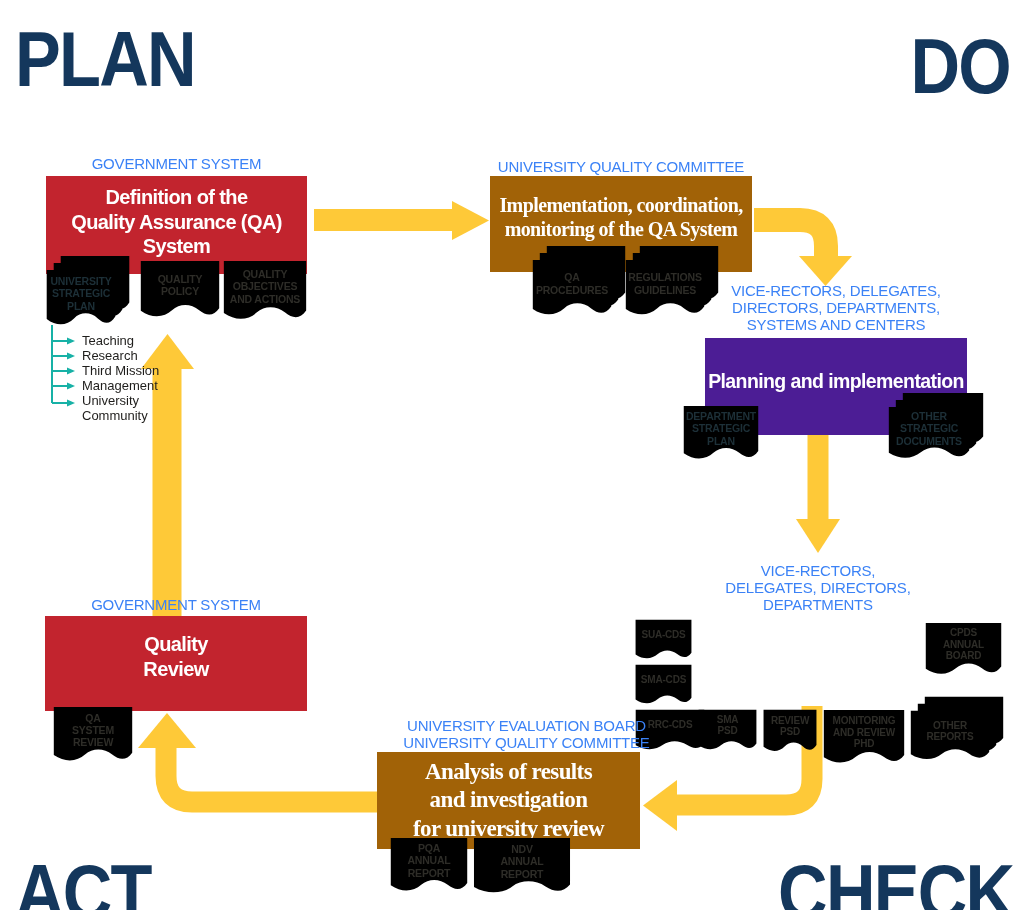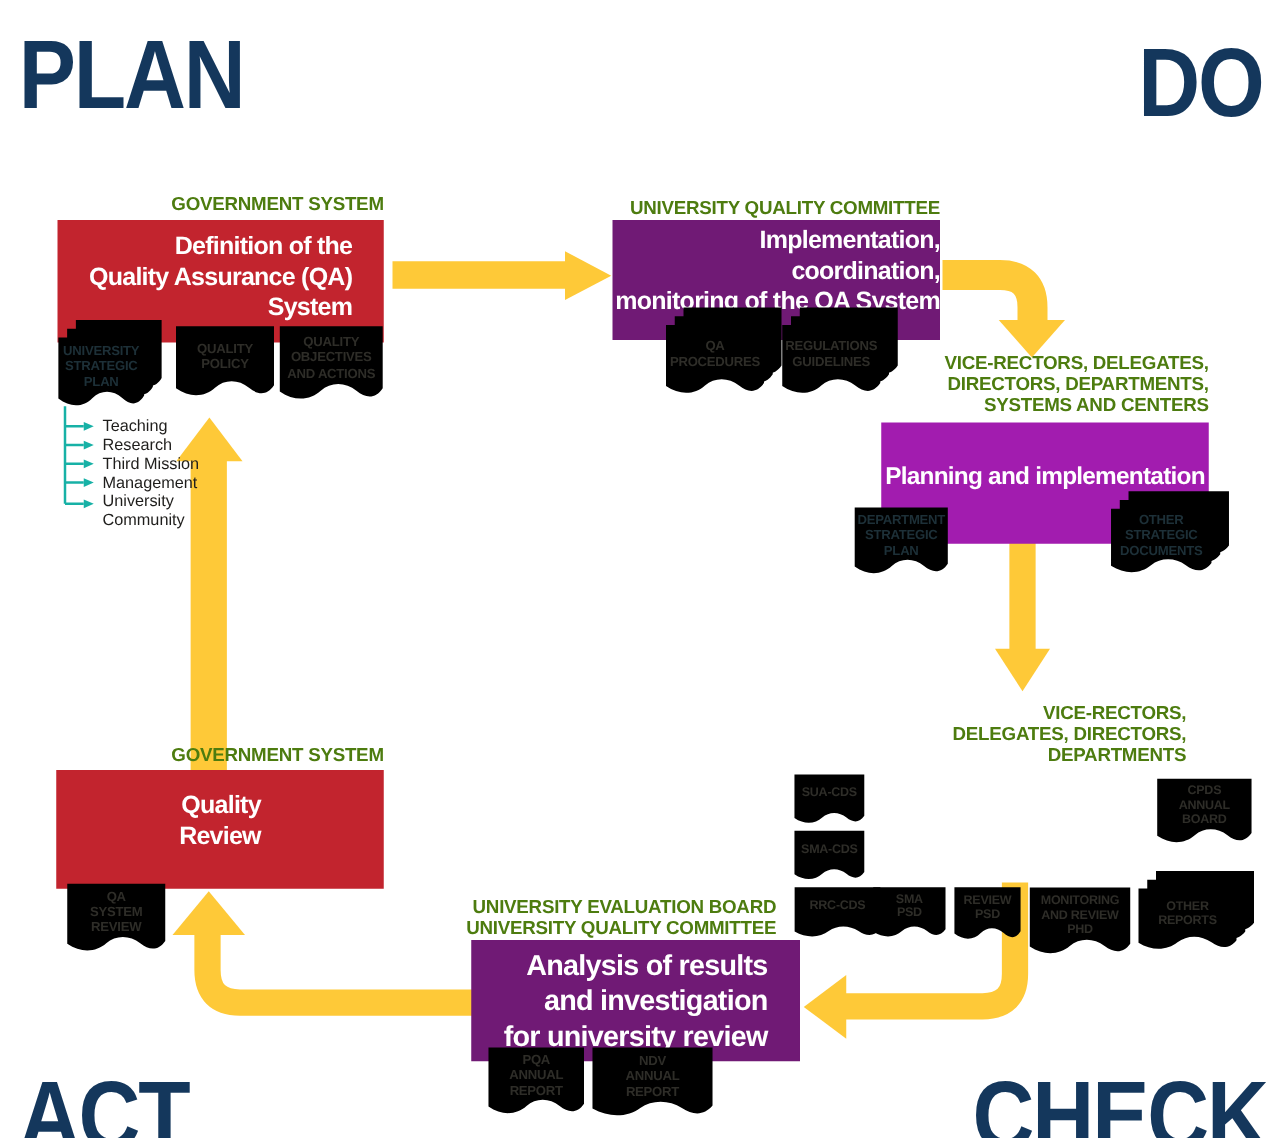--- a/index.html
+++ b/index.html
@@ -5,29 +5,29 @@
   html,body{margin:0;padding:0;background:#fff;}
   .canvas{position:relative;width:1024px;height:910px;background:#ffffff;overflow:hidden;
           font-family:"Liberation Sans","DejaVu Sans",sans-serif;margin-top:24px;}
   .layer{position:absolute;left:0;top:0;}
   
   .corner{position:absolute;font-weight:bold;color:#14375c;font-size:78px;line-height:1;
           letter-spacing:-2px;white-space:nowrap;}
   .corner.lft{transform:scaleX(.88);transform-origin:left top;}
   .corner.rgt{transform:scaleX(.88);transform-origin:right top;}
   
-  .blabel{position:absolute;font-weight:bold;color:#4d7c0f;font-size:15px;line-height:1.12;
-          letter-spacing:-.2px;text-align:right;white-space:pre-line;}
+  .blabel{position:absolute;font-weight:normal;color:#3b82f6;font-size:15px;line-height:1.12;
+          letter-spacing:-.2px;text-align:center;white-space:pre-line;}
   
   .bigbox{position:absolute;display:flex;align-items:center;justify-content:center;
           color:#fff;font-weight:bold;font-size:20px;line-height:1.22;letter-spacing:-.6px;
-          text-align:right;white-space:pre-line;}
+          text-align:center;white-space:pre-line;}
   .bigbox.red{background:#c2242e;}
-  .bigbox.blue{background:#701a75;}
-  .bigbox.navy{background:#a21caf;}
+  .bigbox.blue{background:#a16207;font-family:Liberation Serif, serif;}
+  .bigbox.navy{background:#4c1d95;}
   
   .doc{position:absolute;}
   .doc svg.sheet{position:absolute;left:0;top:0;width:100%;height:100%;overflow:visible;display:block;}
   .doc svg.s1{transform:translate(7px,-7px);}
   .doc svg.s2{transform:translate(14px,-14px);}
   .doc-label{position:absolute;left:0;right:0;top:0;bottom:13px;display:flex;align-items:center;
              justify-content:center;text-align:center;font-weight:bold;font-size:10.5px;
              line-height:1.15;letter-spacing:-.2px;color:#2e2d28;white-space:pre-line;}
   .doc.teal .doc-label{color:#1d3038;}
   .doc.sm .doc-label{font-size:10px;}
@@ -244,21 +244,21 @@
   </div>
   <div class="doc beige sm" style="left:925px;top:598px;width:77px;height:58px">
     <svg class="sheet" viewBox="0 0 100 64" preserveAspectRatio="none">
         <use href="#docpath"></use>
       </svg>
     <div class="doc-label">CPDS
 ANNUAL
 BOARD</div>
   </div>
 
-  <div class="blabel" style="left:358px;top:694px;width:263px">UNIVERSITY EVALUATION BOARD
+  <div class="blabel" style="left:395px;top:694px;width:263px">UNIVERSITY EVALUATION BOARD
 UNIVERSITY QUALITY COMMITTEE</div>
   <div class="bigbox blue" style="left:377px;top:728px;width:263px;height:97px;font-size:23px">Analysis of results
 and investigation
 for university review</div>
   <div class="doc beige" style="left:390px;top:813px;width:78px;height:60px">
     <svg class="sheet" viewBox="0 0 100 64" preserveAspectRatio="none">
         <use href="#docpath"></use>
       </svg>
     <div class="doc-label">PQA
 ANNUAL

